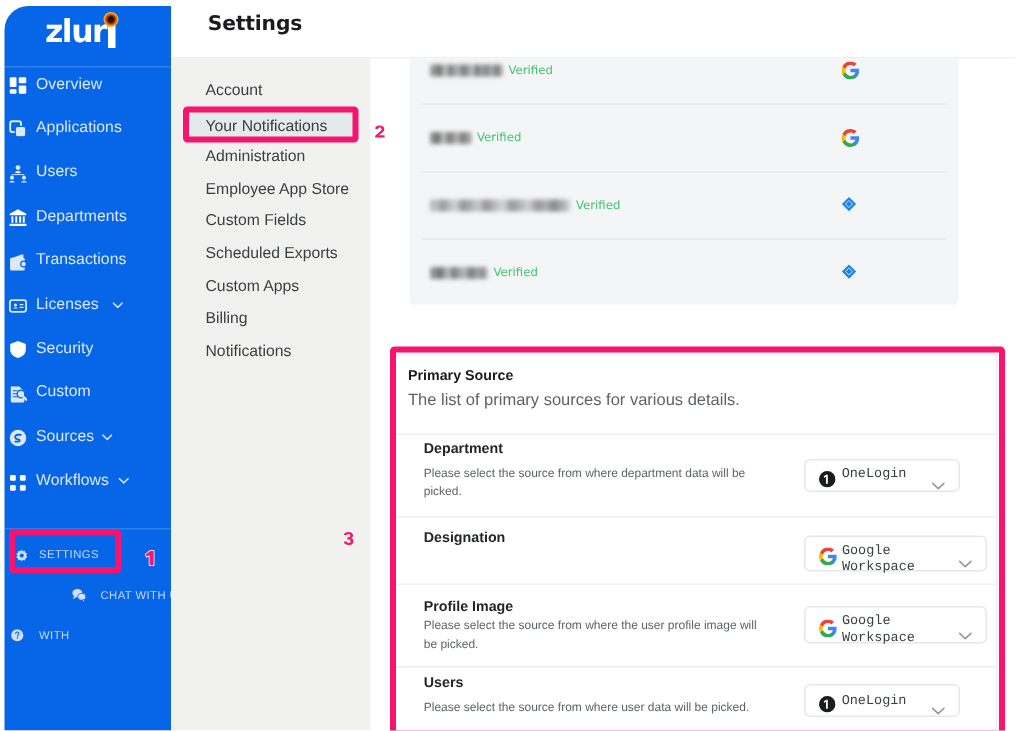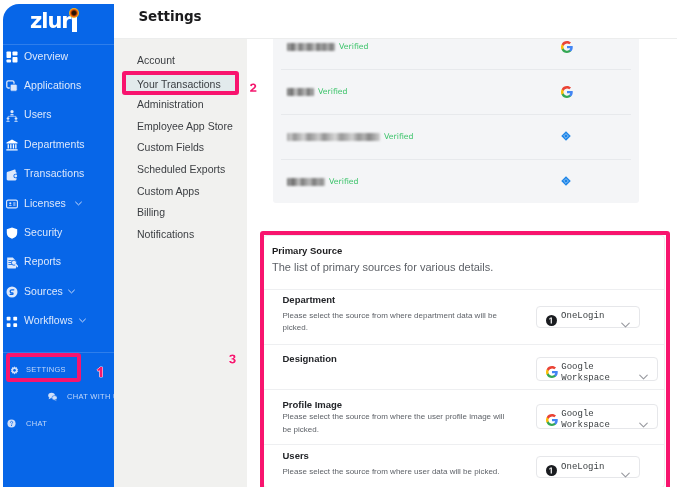--- a/index.html
+++ b/index.html
@@ -152,21 +152,21 @@
             </svg></span>
           <span class="nav-label" style="top:5.5px">Security</span>
         </div>
         <div class="nav-item" style="top: 245.8px;">
           <span class="nav-ico" style="top:7px"><svg viewBox="0 0 24 24" width="12" height="12">
               <path d="M2.4 1.2 h11.2 L20.4 7.8 V21 a1.8 1.8 0 0 1 -1.8 1.8 H4.2 A1.8 1.8 0 0 1 2.4 21 Z" fill="#dde8fb"></path>
               <path d="M5.6 7 h5 M5.6 11 h5 M5.6 15 h6" stroke="#0766e8" stroke-width="1.6" stroke-linecap="round"></path>
               <circle cx="16" cy="11.4" r="5.1" fill="#dde8fb" stroke="#0766e8" stroke-width="1.8"></circle>
               <path d="M19.6 15.2 L23.2 19" stroke="#dde8fb" stroke-width="3" stroke-linecap="round"></path>
             </svg></span>
-          <span class="nav-label" style="top:5.5px">Reports</span>
+          <span class="nav-label" style="top:5.5px">Custom</span>
         </div>
         <div class="nav-item" style="top: 275.2px;">
           <span class="nav-ico" style="top:7px"><svg viewBox="0 0 24 24" width="12" height="12">
               <circle cx="12" cy="12" r="11" fill="#dde8fb"></circle>
               <path d="M15.6 7.6 h-4.2 a3.1 3.1 0 0 0 0 6.2 h1.2 a1.5 1.5 0 0 1 0 3 h-4.2" stroke="#0766e8" stroke-width="2.6" fill="none" stroke-linecap="round"></path>
             </svg></span>
           <span class="nav-label" style="top:5.5px">Sources</span>
           <span class="nav-caret" style="left:64.5px;top:9.5px"><svg viewBox="0 0 12 8" width="7" height="5">
               <path d="M1 1.6 L6 6.4 L11 1.6" stroke="#cfdef9" stroke-width="1.7" fill="none" stroke-linecap="round" stroke-linejoin="round"></path>
             </svg></span>
@@ -201,37 +201,37 @@
               <path d="M20 19 l1.6 4.2 -4.6 -2.2 z" fill="#cfdef9" stroke="#0766e8" stroke-width="1"></path>
             </svg></span>
           <span class="nav-label" style="top:7px">CHAT WITH US</span>
         </div>
         <div class="nav-item nav-small" style="top: 407.7px;">
           <span class="nav-ico" style="left:3.5px;top:7.5px;width:9px;height:9px"><svg viewBox="0 0 24 24" width="9" height="9">
               <circle cx="12" cy="12" r="10.8" fill="#cfdef9"></circle>
               <path d="M9.2 9 a2.9 2.9 0 1 1 3.6 2.9 v1.8" stroke="#0766e8" stroke-width="1.9" fill="none" stroke-linecap="round"></path>
               <circle cx="12.2" cy="17" r="1.35" fill="#0766e8"></circle>
             </svg></span>
-          <span class="nav-label" style="top:7px">CHAT</span>
+          <span class="nav-label" style="top:7px">WITH</span>
         </div>
       </div>
   </div>
 
   <div class="header">
     <div class="page-title">Settings</div>
   </div>
   <div class="hdr-rule"></div>
 
   <div class="subnav">
     <div id="sublist">
         <div class="sub-item" style="top: 12.4px;">
           <span>Account</span>
         </div>
         <div class="sub-item sub-active" style="top: 34.1px;">
-          <span>Your Transactions</span>
+          <span>Your Notifications</span>
         </div>
         <div class="sub-item" style="top: 55.8px;">
           <span>Administration</span>
         </div>
         <div class="sub-item" style="top: 77.5px;">
           <span>Employee App Store</span>
         </div>
         <div class="sub-item" style="top: 99.2px;">
           <span>Custom Fields</span>
         </div>

